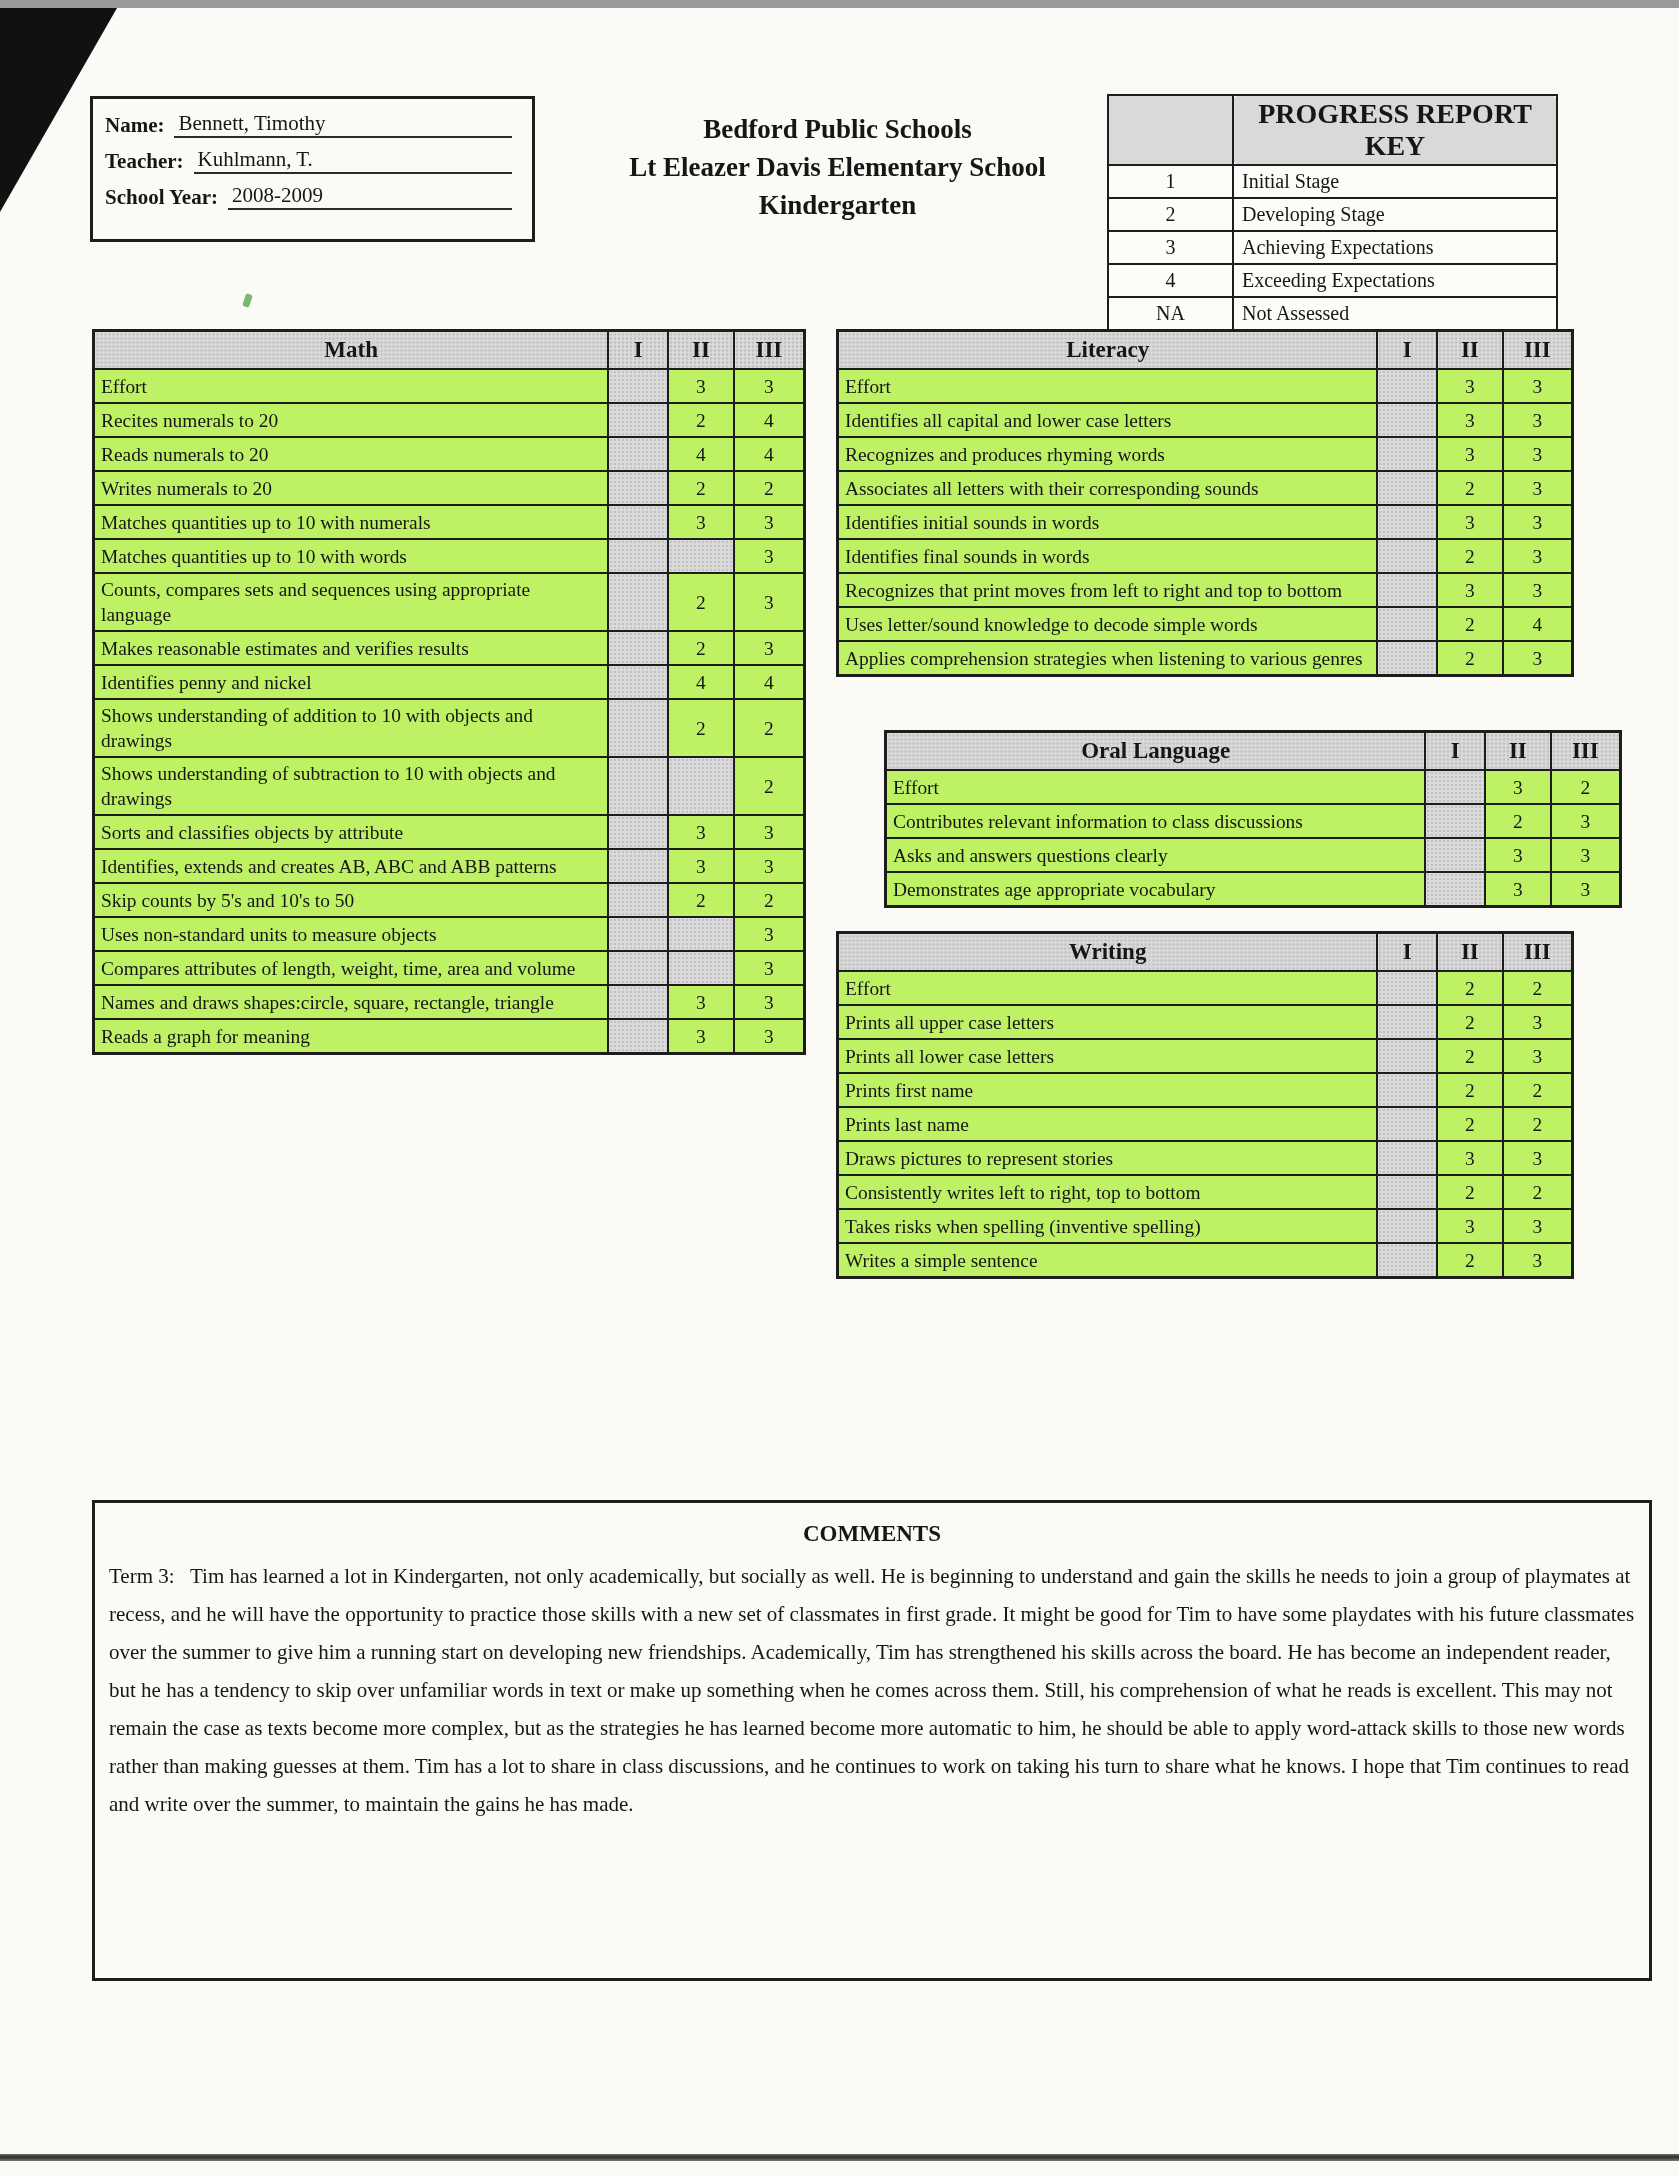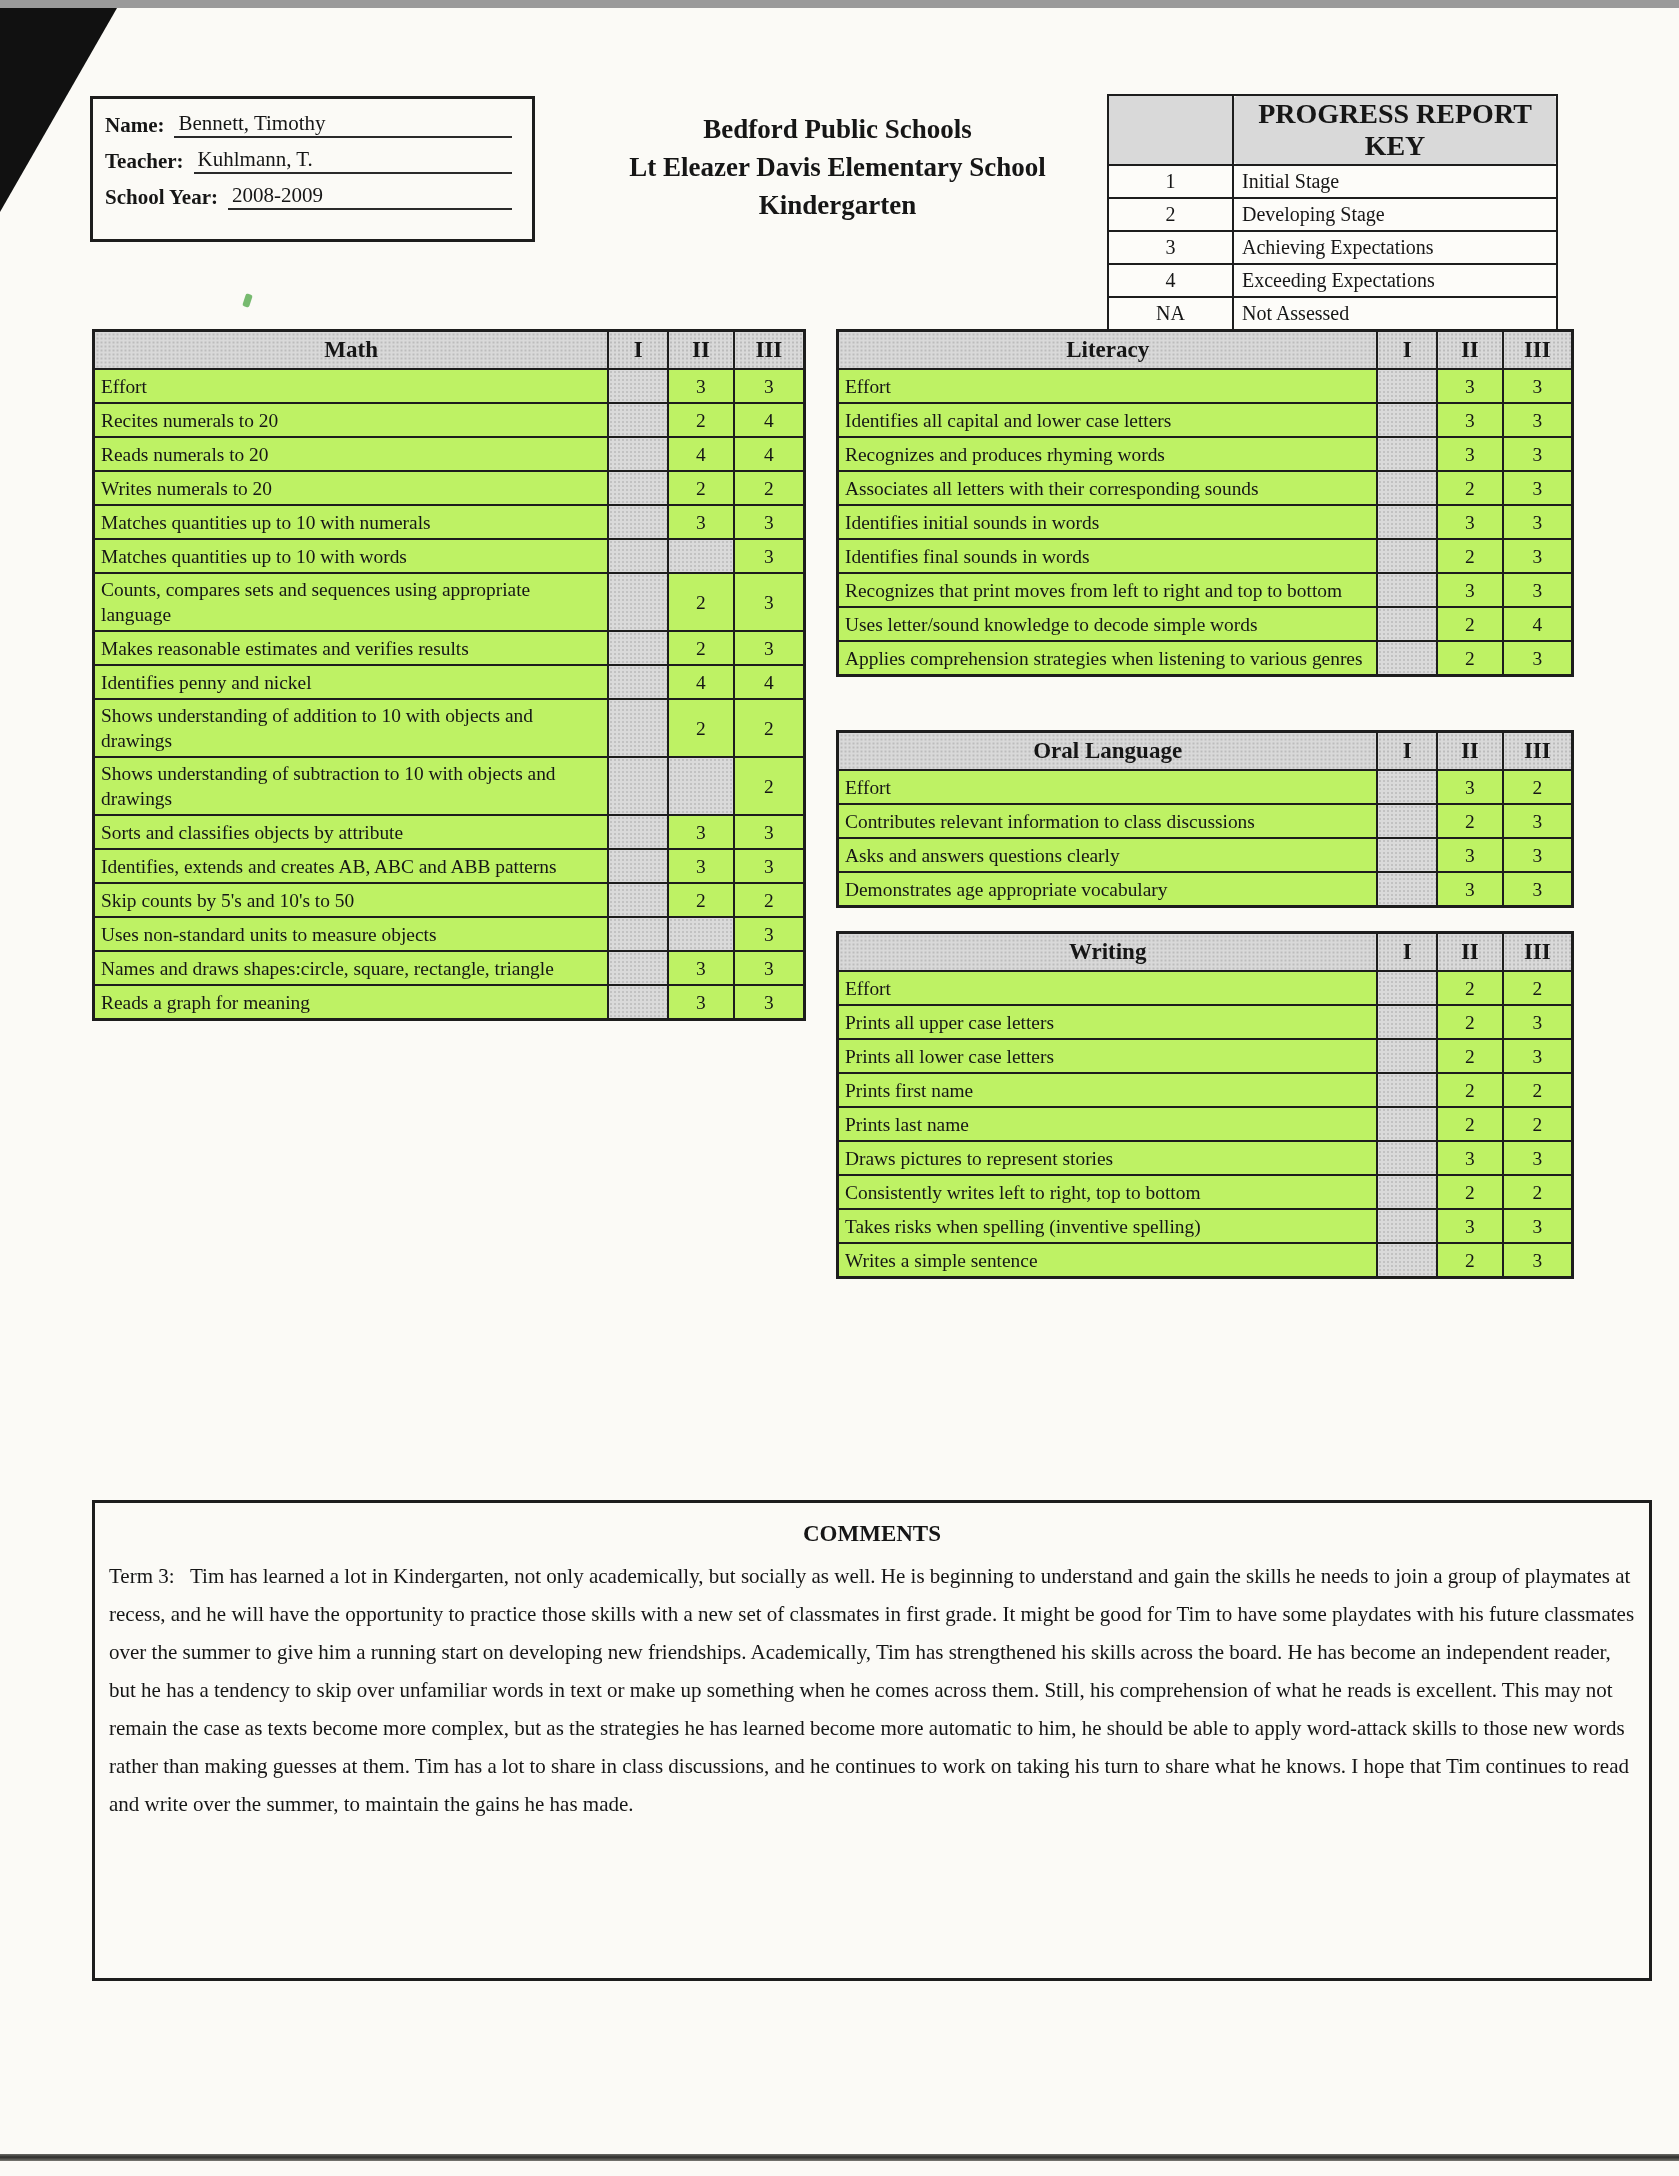--- a/index.html
+++ b/index.html
@@ -67,21 +67,21 @@
   }
   .score-table td{font-size:19.4px; padding:3px 6px; height:26px; line-height:25px;}
   .score-table td.score{ text-align:center; padding:3px 2px;}
   td.shaded{
     background-color:#dadada;
     background-image:radial-gradient(#c2c2c2 0.8px, rgba(0,0,0,0) 0.9px);
     background-size:4px 4px;
   }
   .math-table{left:92px; top:321px; width:714px;}
   .literacy-table{left:836px; top:321px; width:738px;}
-  .oral-table{left:836px; top:722px; width:738px;border-radius:6px;}
+  .oral-table{left:884px; top:722px; width:738px;border-radius:6px;}
   .writing-table{left:836px; top:923px; width:738px;}
 
   
   .comments-box{
     left:92px; top:1492px; width:1560px; height:481px;
     border:3px solid #1d1d1d; box-sizing:border-box; padding:16px 14px 10px 14px;
   }
   .comments-title{text-align:center; font-weight:bold; font-size:23px; margin:2px 0 10px 0;}
   .comments-text{font-size:21px; line-height:38px; margin:0; text-align:left;}
 </style>
@@ -263,20 +263,26 @@
           <td class="score">2</td>
         </tr>
 
         <tr>
           <td>Uses non-standard units to measure objects</td>
           <td class="score shaded"></td>
           <td class="score shaded"></td>
           <td class="score">3</td>
         </tr>
 
+        <tr>
+          <td>Compares attributes of length, weight, time, area and volume</td>
+          <td class="score shaded"></td>
+          <td class="score shaded"></td>
+          <td class="score">3</td>
+        </tr>
 
         <tr>
           <td>Names and draws shapes:circle, square, rectangle, triangle</td>
           <td class="score shaded"></td>
           <td class="score">3</td>
           <td class="score">3</td>
         </tr>
 
         <tr>
           <td>Reads a graph for meaning</td>

